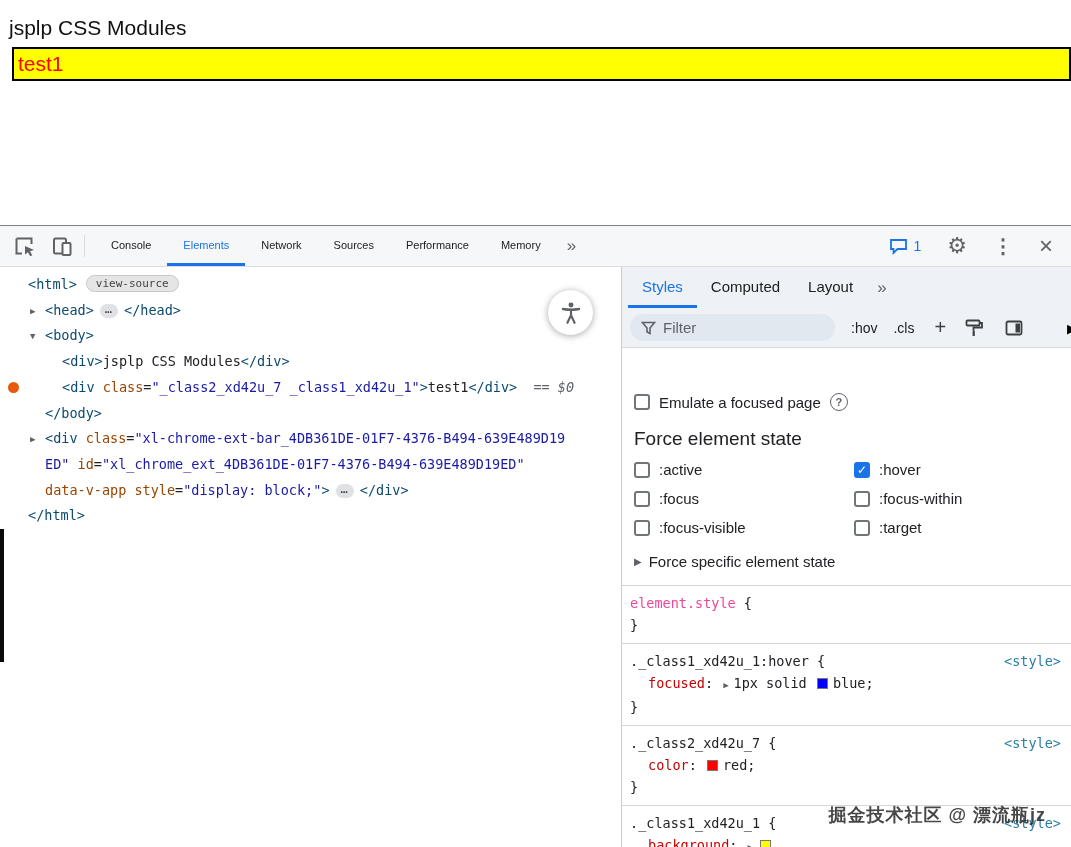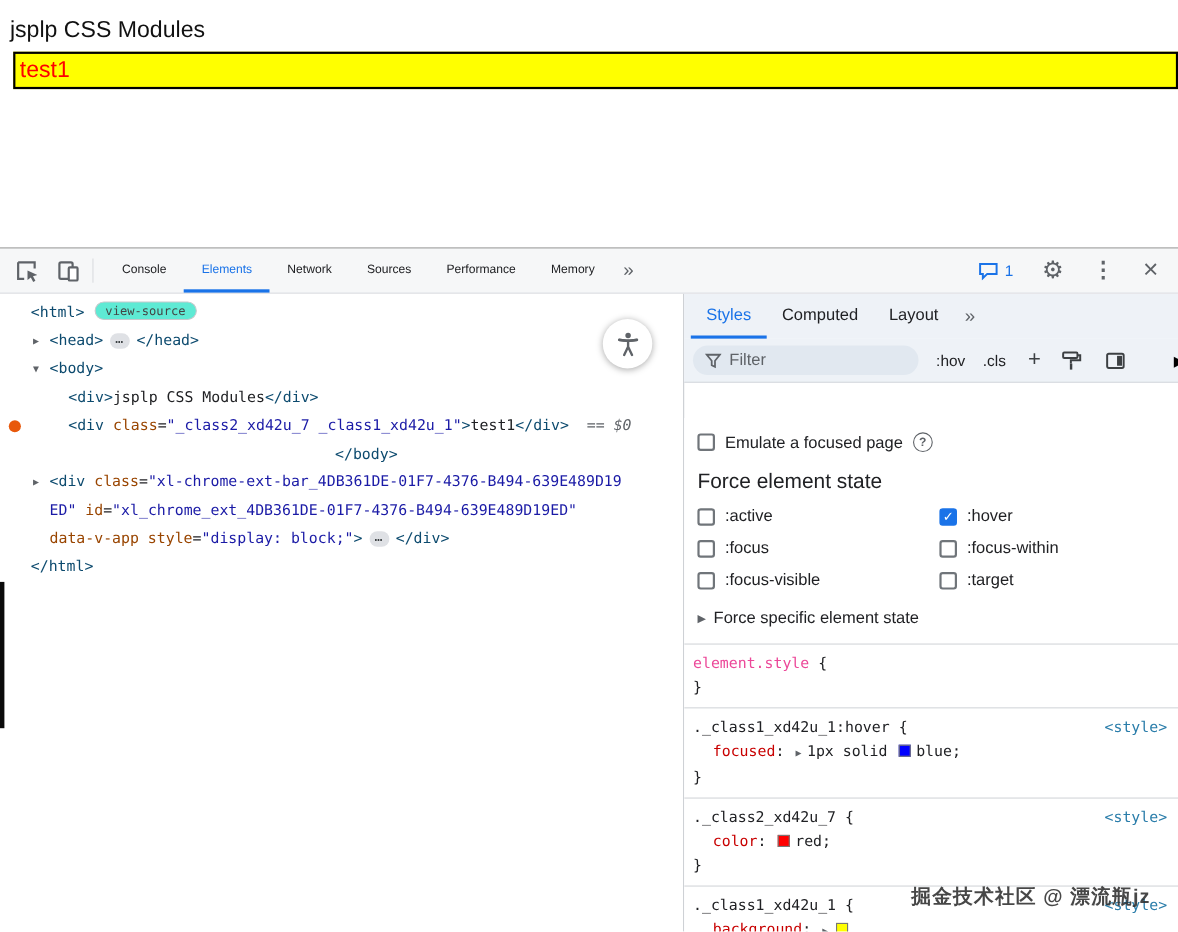--- a/index.html
+++ b/index.html
@@ -39,21 +39,21 @@
     font-family: "DejaVu Sans Mono", monospace; font-size: 13.5px; padding-top: 5px; }
   .tree-line { line-height: 25.7px; white-space: pre; position: relative; cursor: pointer; }
   .tree-arrow { position: absolute; font-size: 9px; color: #5f6368; top: 1px; }
   .tk-tag  { color: #0c4a6e; }
   .tk-attr { color: #994500; }
   .tk-val  { color: #1a1aa6; }
   .tk-txt  { color: #202124; }
   .tk-eqp  { color: #202124; }
   .tk-mark { color: #5f6368; font-style: italic; }
   .vs-badge { display: inline-block; font-size: 11px; line-height: 15px; color: #444;
-    background: #5eead4; border: 1px solid #c6c9cc; border-radius: 9px; padding: 0 9px;
+    background: #e5e5e5; border: 1px solid #c6c9cc; border-radius: 9px; padding: 0 9px;
     margin-left: 9px; vertical-align: 2px; cursor: pointer; }
   .dots-pill { display: inline-block; font-size: 12px; line-height: 11px; color: #3c4043;
     background: #dfe1e5; border-radius: 8px; padding: 0 5px 3px; margin: 0 6px;
     vertical-align: 2px; cursor: pointer; letter-spacing: 1px; }
   .bp-dot { position: absolute; left: 8px; top: 7px; width: 11px; height: 11px;
     border-radius: 50%; background: #e8590c; }
   .a11y-float { position: absolute; left: 548px; top: 23px; width: 45px; height: 45px;
     border-radius: 50%; background: #fff; box-shadow: 0 1px 7px rgba(0,0,0,.35);
     display: flex; align-items: center; justify-content: center; }
   .edge-bar { position: absolute; left: 0; top: 262px; width: 4px; height: 133px; background: #0a0a0a; }
@@ -159,21 +159,21 @@
 
   <div class="dt-main">
 
     <div class="dom-pane">
       <div>
           <div class="tree-line" style="padding-left: 28px;"><span class="tk-tag">&lt;html&gt;</span><span class="vs-badge">view-source</span></div>
           <div class="tree-line" style="padding-left: 45px;"><span class="tree-arrow" style="left: 30px;">▶</span><span class="tk-tag">&lt;head&gt;</span><span class="dots-pill">…</span><span class="tk-tag">&lt;/head&gt;</span></div>
           <div class="tree-line" style="padding-left: 45px;"><span class="tree-arrow" style="left: 30px;">▼</span><span class="tk-tag">&lt;body&gt;</span></div>
           <div class="tree-line" style="padding-left: 62px;"><span class="tk-tag">&lt;div&gt;</span><span class="tk-txt">jsplp CSS Modules</span><span class="tk-tag">&lt;/div&gt;</span></div>
           <div class="tree-line" style="padding-left: 62px;"><span class="bp-dot"></span><span class="tk-tag">&lt;div</span><span class="tk-attr"> class</span><span class="tk-eqp">=</span><span class="tk-val">"_class2_xd42u_7 _class1_xd42u_1"</span><span class="tk-tag">&gt;</span><span class="tk-txt">test1</span><span class="tk-tag">&lt;/div&gt;</span><span class="tk-mark">  == $0</span></div>
-          <div class="tree-line" style="padding-left: 45px; text-align: center;"><span class="tk-tag">&lt;/body&gt;</span></div>
+          <div class="tree-line" style="padding-left: 45px;"><span class="tk-tag">&lt;/body&gt;</span></div>
           <div class="tree-line" style="padding-left: 45px;"><span class="tree-arrow" style="left: 30px;">▶</span><span class="tk-tag">&lt;div</span><span class="tk-attr"> class</span><span class="tk-eqp">=</span><span class="tk-val">"xl-chrome-ext-bar_4DB361DE-01F7-4376-B494-639E489D19</span></div>
           <div class="tree-line" style="padding-left: 45px;"><span class="tk-val">ED"</span><span class="tk-attr"> id</span><span class="tk-eqp">=</span><span class="tk-val">"xl_chrome_ext_4DB361DE-01F7-4376-B494-639E489D19ED"</span></div>
           <div class="tree-line" style="padding-left: 45px;"><span class="tk-attr">data-v-app</span><span class="tk-attr"> style</span><span class="tk-eqp">=</span><span class="tk-val">"display: block;"</span><span class="tk-tag">&gt;</span><span class="dots-pill">…</span><span class="tk-tag">&lt;/div&gt;</span></div>
           <div class="tree-line" style="padding-left: 28px;"><span class="tk-tag">&lt;/html&gt;</span></div>
         </div>
       <div class="a11y-float">
         <svg width="26" height="26" viewBox="0 0 24 24">
           <circle cx="12" cy="4.6" r="2.3" fill="#5f6368"></circle>
           <path d="M4.5 8.2 C9.5 9.4 14.5 9.4 19.5 8.2" fill="none" stroke="#5f6368" stroke-width="2" stroke-linecap="round"></path>
           <path d="M12 9 V14 M12 14 L8.7 21 M12 14 L15.3 21" fill="none" stroke="#5f6368" stroke-width="2" stroke-linecap="round"></path>

